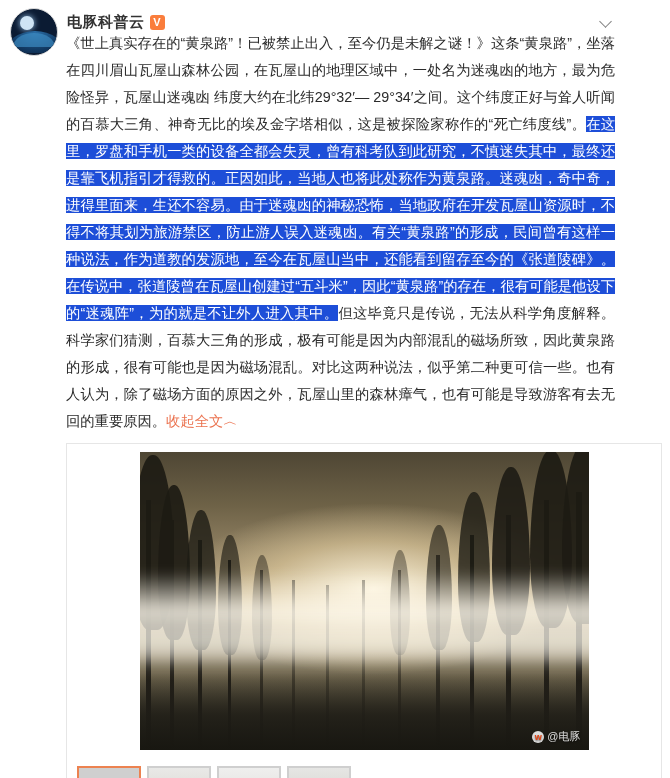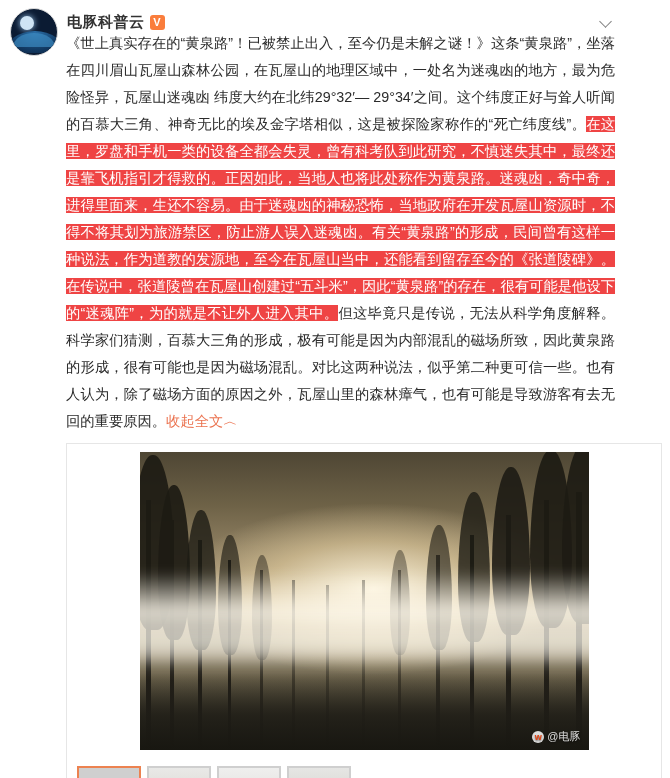--- a/index.html
+++ b/index.html
@@ -108,21 +108,21 @@
     margin-top: -18px;
     padding-left: 56px;
     padding-right: 6px;
     font-size: 14.3px;
     line-height: 27px;
     color: #2b2b2b;
     text-align: justify;
     word-break: break-all;
   }
   .content .sel {
-    background: #ef4444;
+    background: #1d4ed8;
     color: #ffffff;
   }
   .fold-link {
     color: #eb7350;
     cursor: pointer;
     white-space: nowrap;
   }
   .fold-link .arr {
     display: inline-block;
     transform: scaleY(.8);

